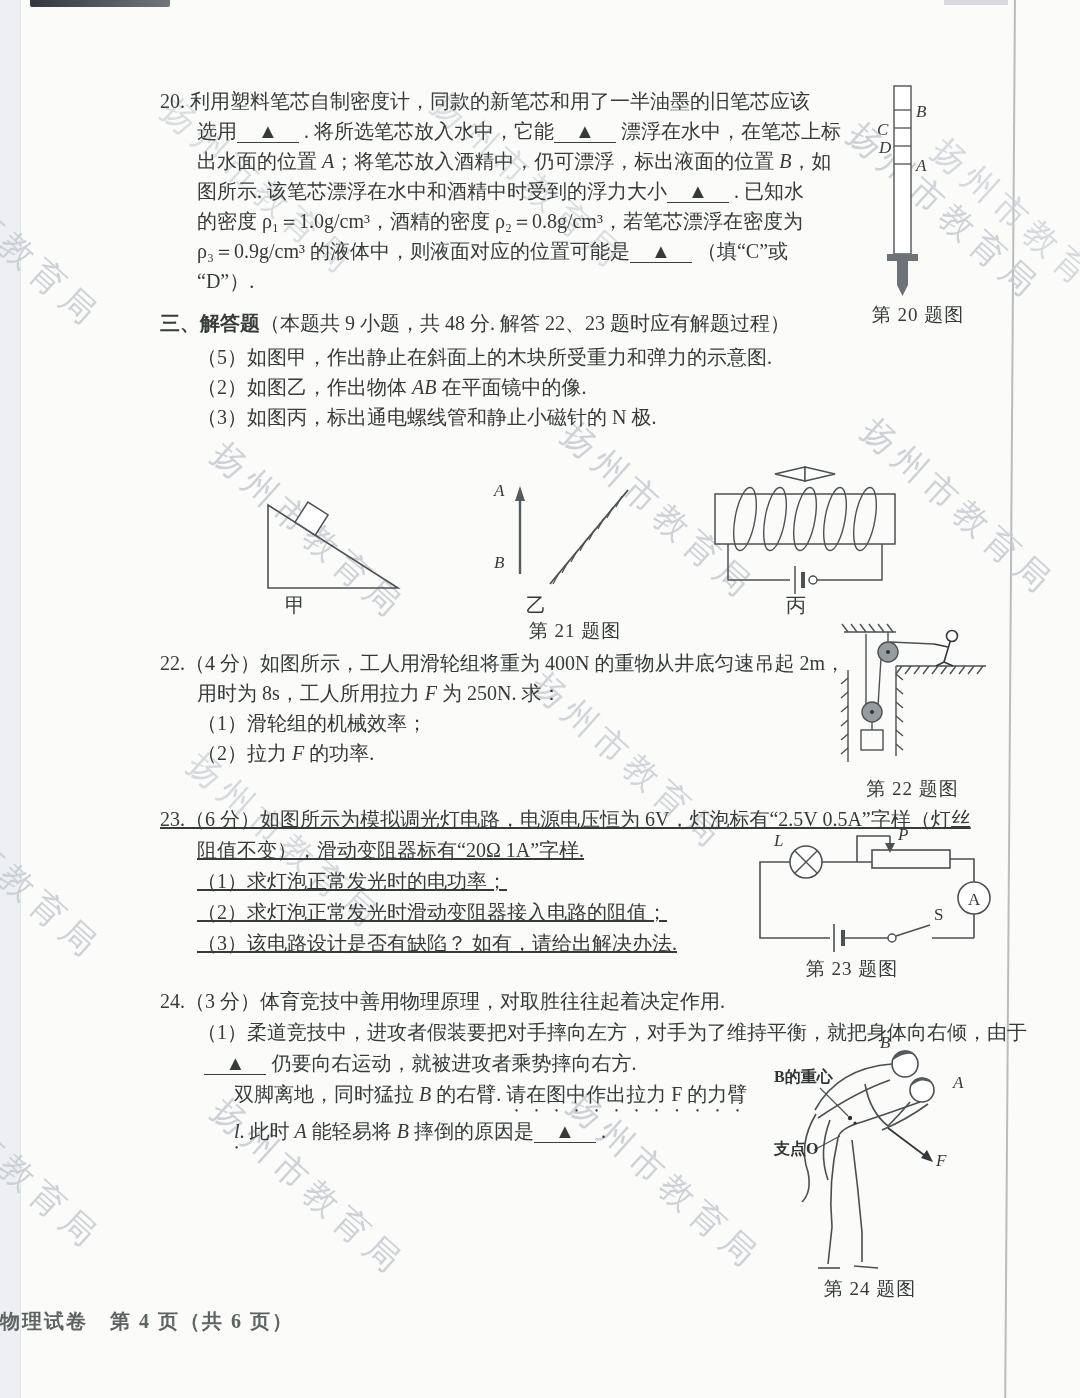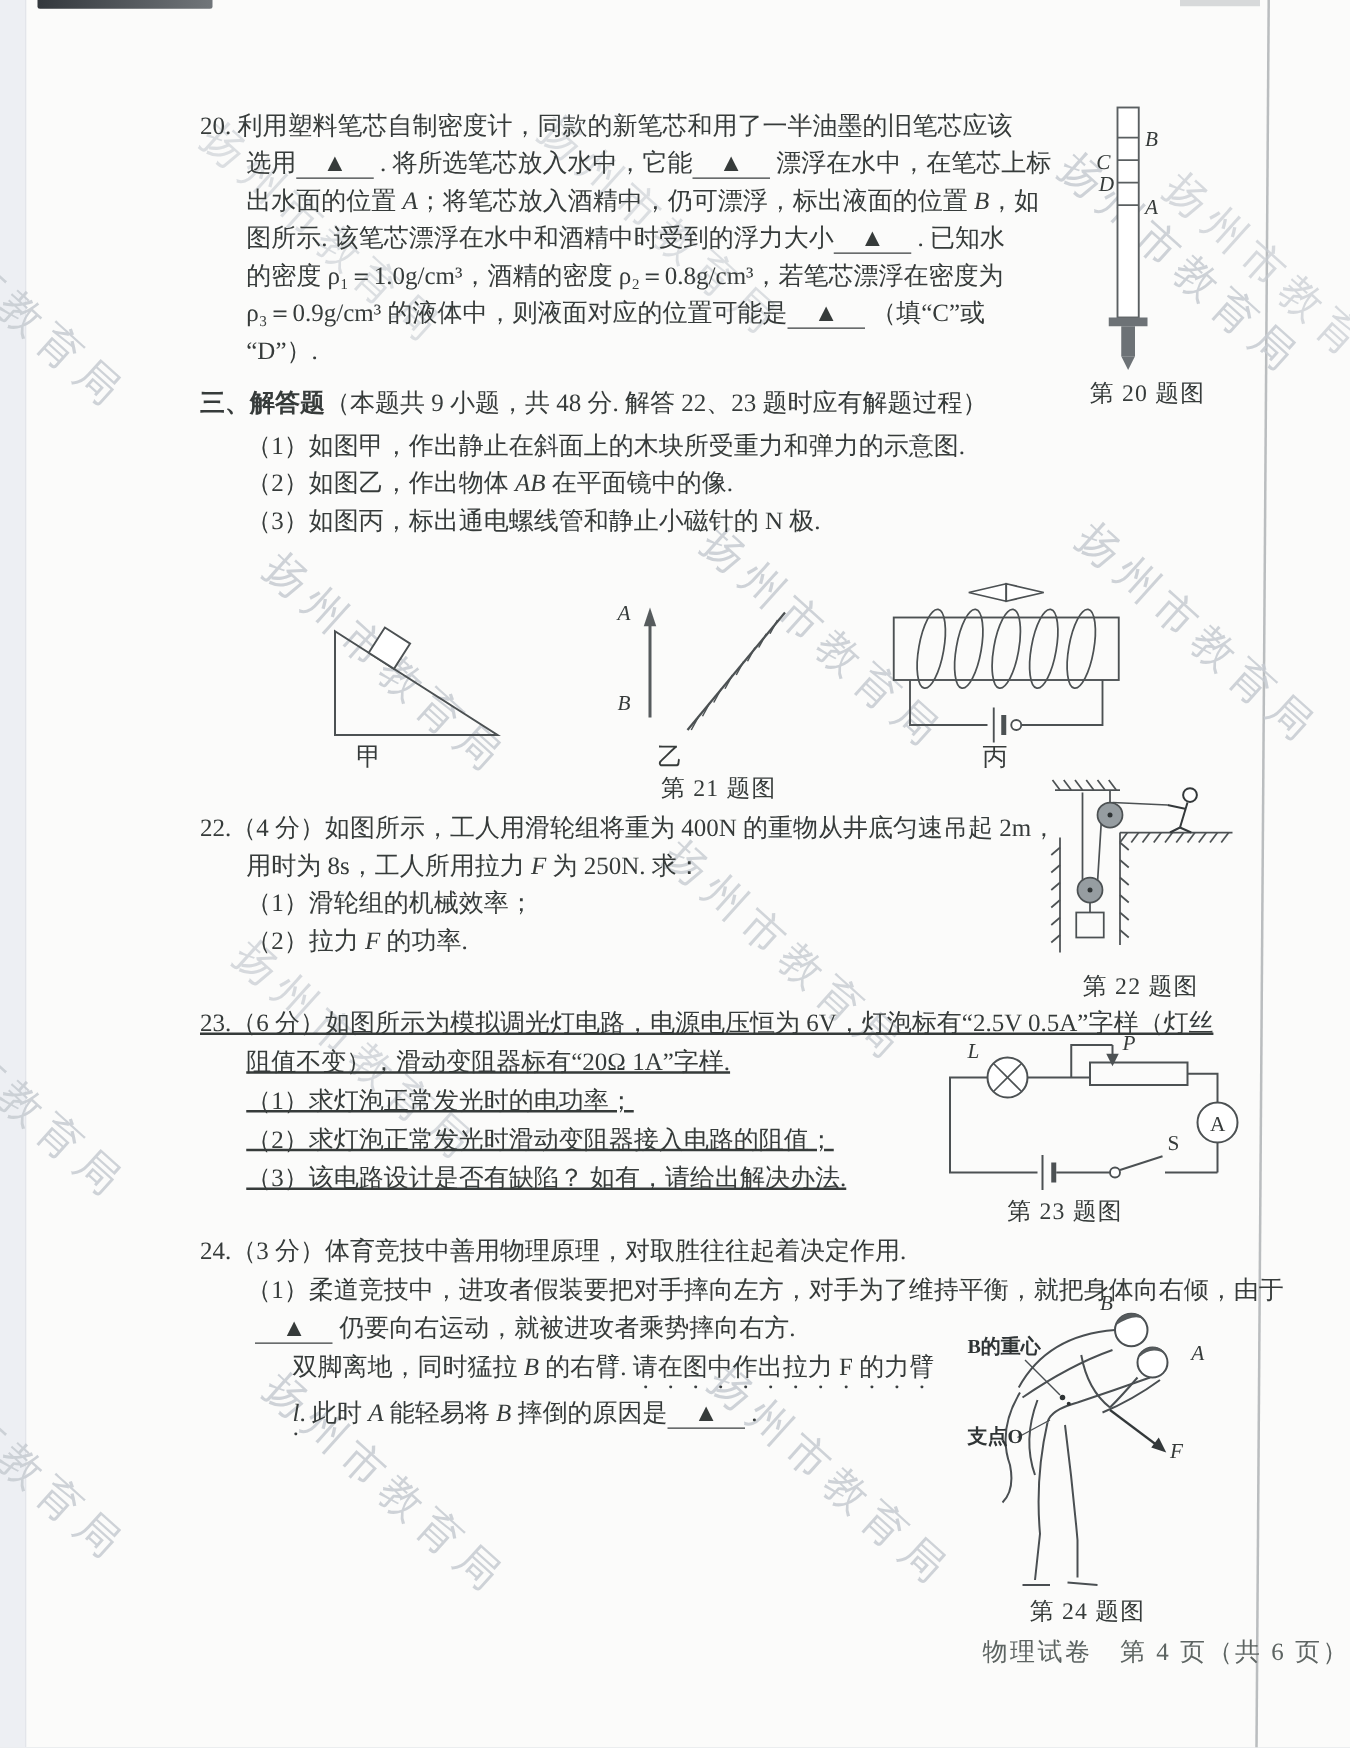--- a/index.html
+++ b/index.html
@@ -38,22 +38,22 @@
   .it{font-style:italic;}
   .emph{-webkit-text-emphasis:filled dot #3a3e3f;-webkit-text-emphasis-position:under;
         text-emphasis:filled dot #3a3e3f;text-emphasis-position:under left;}
   
   .fig{position:absolute;}
   .figcap{font-size:19px;text-align:center;color:#363b3a;letter-spacing:1px;}
   svg{display:block;}
   .sublabel{position:absolute;font-size:20px;color:#363b3a;}
   .svglab{font-size:17px;font-style:italic;fill:#363b3a;font-family:"Liberation Serif","DejaVu Serif",serif;}
   .svglab-cn{font-size:16px;font-weight:700;fill:#2f3435;font-family:"Liberation Serif","DejaVu Serif",serif;font-style:normal;}
-  .footer{position:absolute;left:0;top:1308px;width:100%;text-align:right;font-size:20px;
-          letter-spacing:2px;color:#5d6462;}
+  .footer{position:absolute;left:0;top:1308px;width:100%;text-align:left;font-size:20px;
+          letter-spacing:2px;color:#5d6462;font-weight:bold;}
 </style>
 </head>
 <body>
 
 <div class="page">
   <div class="edge-left"></div>
   <div class="topbar-dark"></div>
   <div class="topbar-light"></div>
   <div class="crease"></div>
 
@@ -102,21 +102,21 @@
         <polygon points="39,207 50,207 44.5,218" fill="#6d7276"></polygon>
       </svg>
       <div class="figcap" style="width:120px;margin-top:6px;">第 20 题图</div>
     </div>
 
     <div class="qtext" style="left:160px;top:308px;">
         <div class="tline"><span class="bd">三、解答题</span><span>（本题共 9 小题，共 48 分. 解答 22、23 题时应有解题过程）</span></div>
       </div>
 
     <div class="qtext" style="left:160px;top:342px;">
-        <div class="tline" style="padding-left: 37px;"><span>（1）如图甲，作出静止在斜面上的木块所受重力和弹力的示意图.</span></div>
+        <div class="tline" style="padding-left: 37px;"><span>（5）如图甲，作出静止在斜面上的木块所受重力和弹力的示意图.</span></div>
         <div class="tline" style="padding-left: 37px;"><span>（2）如图乙，作出物体 </span><span class="it">AB</span><span> 在平面镜中的像.</span></div>
         <div class="tline" style="padding-left: 37px;"><span>（3）如图丙，标出通电螺线管和静止小磁针的 N 极.</span></div>
       </div>
 
     <div class="fig" style="left:230px;top:452px;width:690px;height:195px;">
 
       <svg style="position:absolute;left:28px;top:48px;" width="150" height="100" viewBox="0 0 150 100">
         <polygon points="10,5 10,88 140,88" fill="none" stroke="#4c5153" stroke-width="1.6"></polygon>
         <polygon points="37,22.2 57.2,35.1 70.1,14.9 49.9,2" fill="#fff" stroke="#4c5153" stroke-width="1.5"></polygon>
       </svg>

